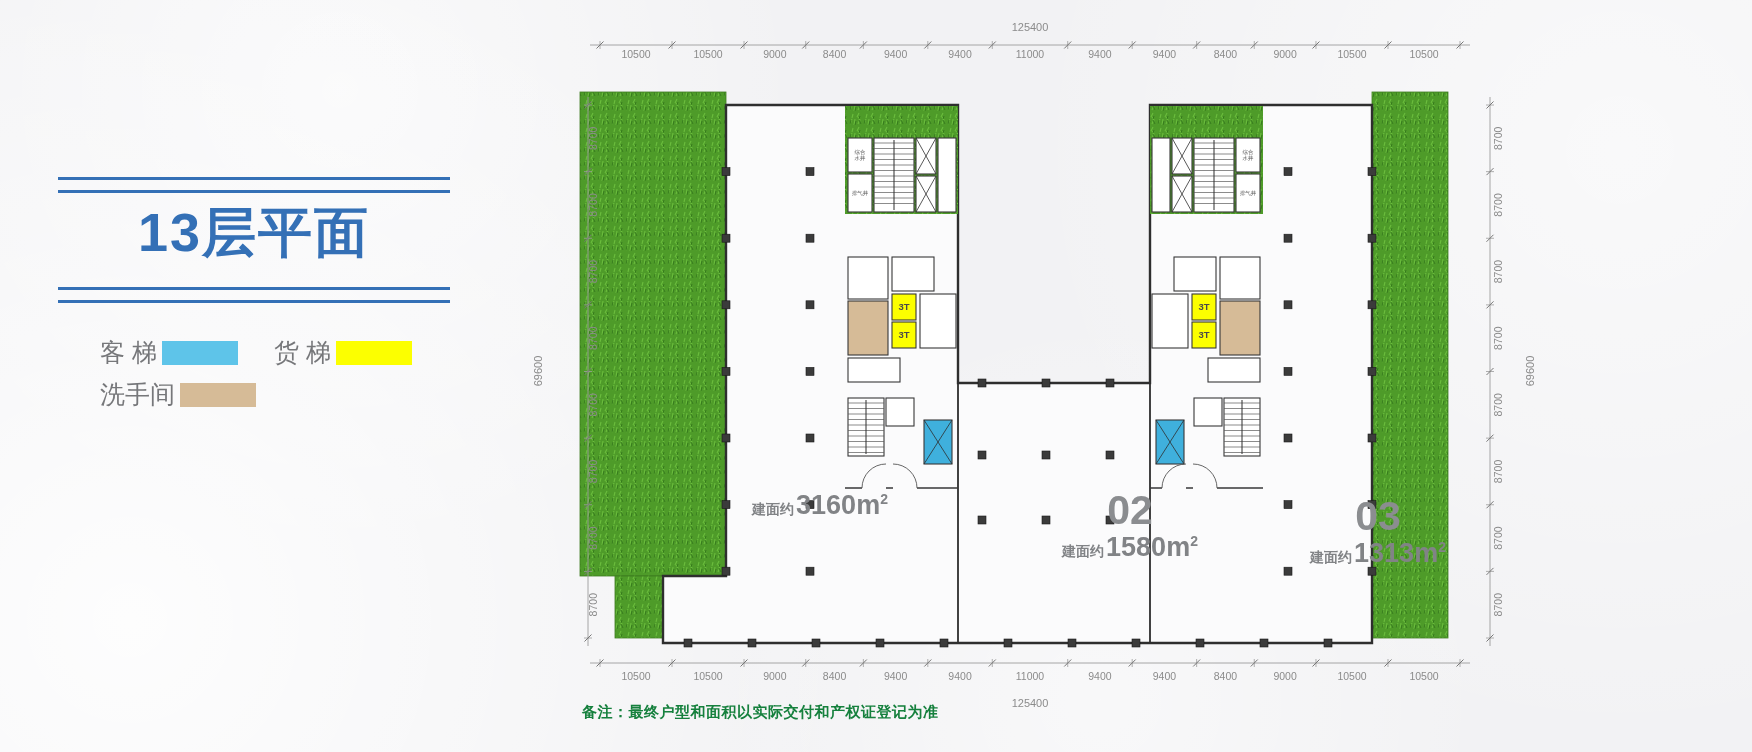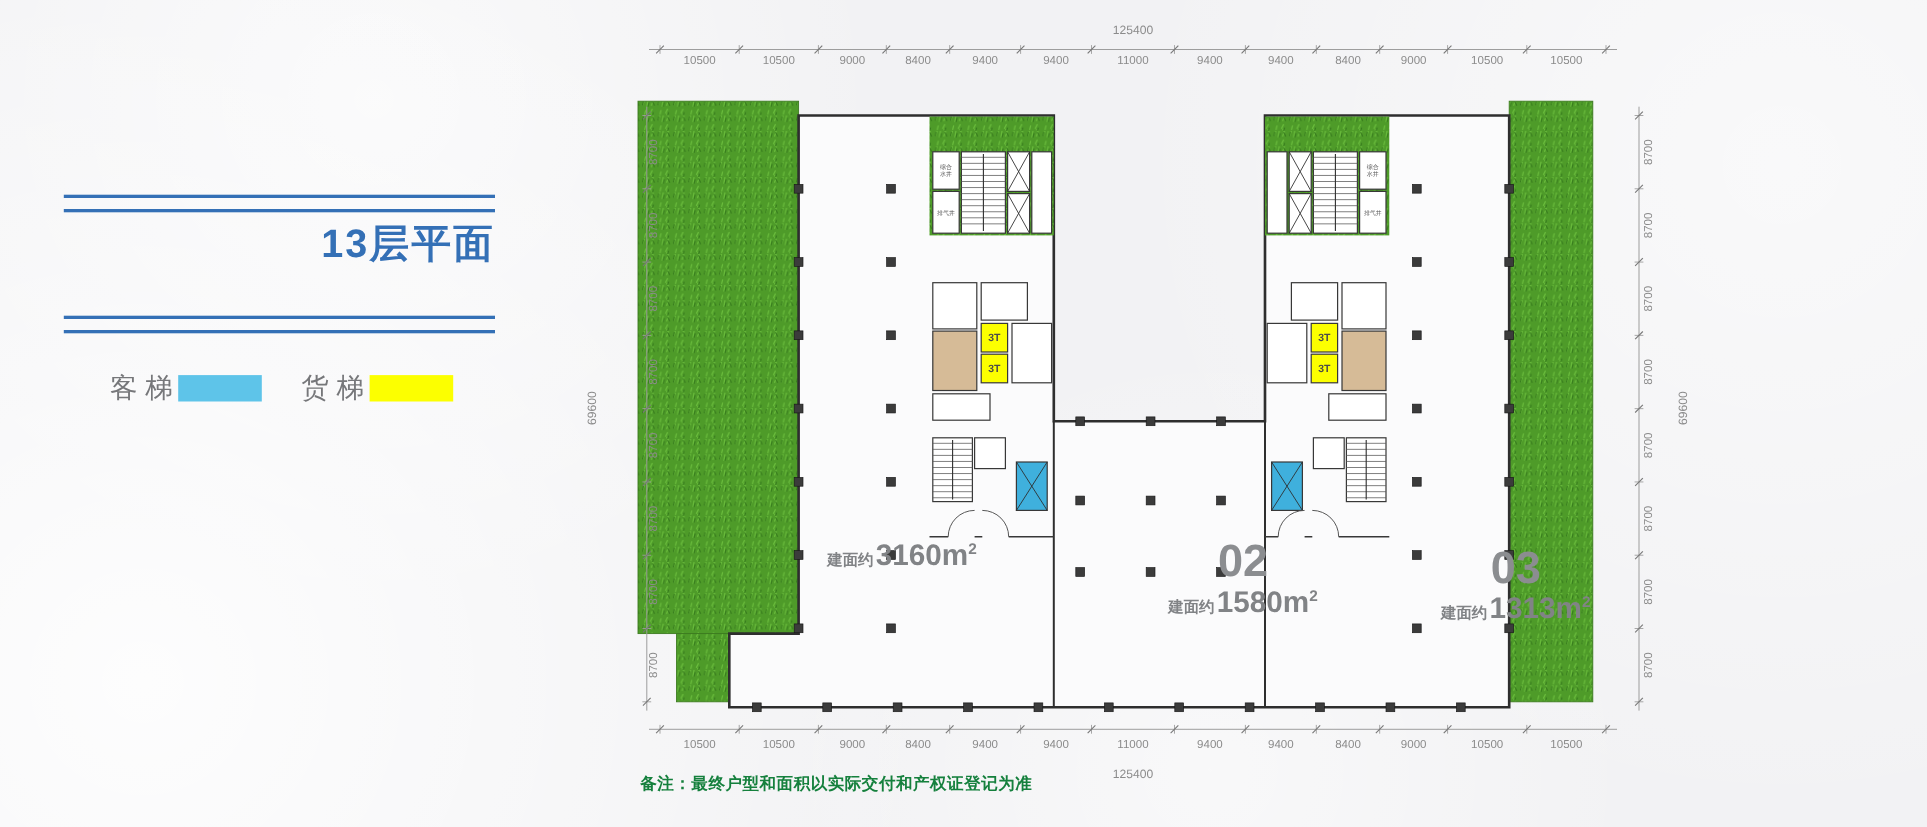--- a/index.html
+++ b/index.html
@@ -8,22 +8,22 @@
   .canvas::before{content:'';position:absolute;inset:0;pointer-events:none;background:
     radial-gradient(circle at 130px 620px, rgba(255,255,255,.85) 0%, rgba(255,255,255,0) 42%),
     radial-gradient(circle at 340px 90px,  rgba(255,255,255,.6) 0%, rgba(255,255,255,0) 30%),
     radial-gradient(circle at 1620px 150px, rgba(255,255,255,.55) 0%, rgba(255,255,255,0) 35%),
     radial-gradient(circle at 1100px 700px, rgba(255,255,255,.5) 0%, rgba(255,255,255,0) 30%);}
   
   .rule{position:absolute;left:58px;width:392px;height:10px;
         border-top:3px solid #3470b6;border-bottom:3px solid #3470b6;}
   .rule-top{top:177px}
   .rule-bottom{top:287px}
-  .title{position:absolute;left:58px;top:201px;width:392px;margin:0;text-align:right;
-         font-size:36px;line-height:1.15;font-weight:bold;color:#3470b6;letter-spacing:2px;}
+  .title{position:absolute;left:58px;top:201px;width:392px;margin:0;text-align:center;
+         font-size:54px;line-height:1.15;font-weight:bold;color:#3470b6;letter-spacing:2px;}
   .legend{position:absolute;left:88px;top:336px;}
   .legend-row{display:flex;align-items:center;margin-bottom:9px;}
   .legend-item{display:flex;align-items:center;margin-right:24px;margin-left:12px;}
   .legend-label{font-size:25px;color:#76777a;white-space:pre;}
   .swatch{display:inline-block;width:76px;height:24px;margin-left:5px;}
   
   #plan{position:absolute;left:512px;top:0;width:1240px;height:752px;}
   
   .unit{position:absolute;text-align:center;color:#8b8d90;}
   .unit-id{font-size:41px;font-weight:700;line-height:1.02;}
@@ -45,20 +45,26 @@
 
   <div class="legend">
     <div class="legend-row">
       <span class="legend-item">
         <span class="legend-label">客 梯</span>
         <span class="swatch" style="background-color: rgb(94, 196, 233);"></span>
       </span>
       <span class="legend-item">
         <span class="legend-label">货 梯</span>
         <span class="swatch" style="background-color: rgb(252, 255, 0);"></span>
+      </span>
+    </div>
+    <div class="legend-row">
+      <span class="legend-item">
+        <span class="legend-label">洗手间</span>
+        <span class="swatch" style="background-color: rgb(214, 187, 151);"></span>
       </span>
     </div>
   </div>
 
   <svg id="plan" viewBox="0 0 1240 752">
     <defs>
       <pattern id="grassP" width="14" height="14" patternUnits="userSpaceOnUse">
         <rect width="14" height="14" fill="#4e9b29"></rect>
         <path d="M2,12 l2,-5 M6,13 l1,-6 M10,12 l2,-5 M4,6 l1,-4 M9,5 l2,-4 M12,9 l-2,-4" stroke="#6abd3c" stroke-width="1.1" fill="none"></path>
         <path d="M3,8 l-1,4 M8,9 l-1,4 M12,4 l-1,3 M13,12 l-2,-4" stroke="#357a1c" stroke-width="1" fill="none"></path>

